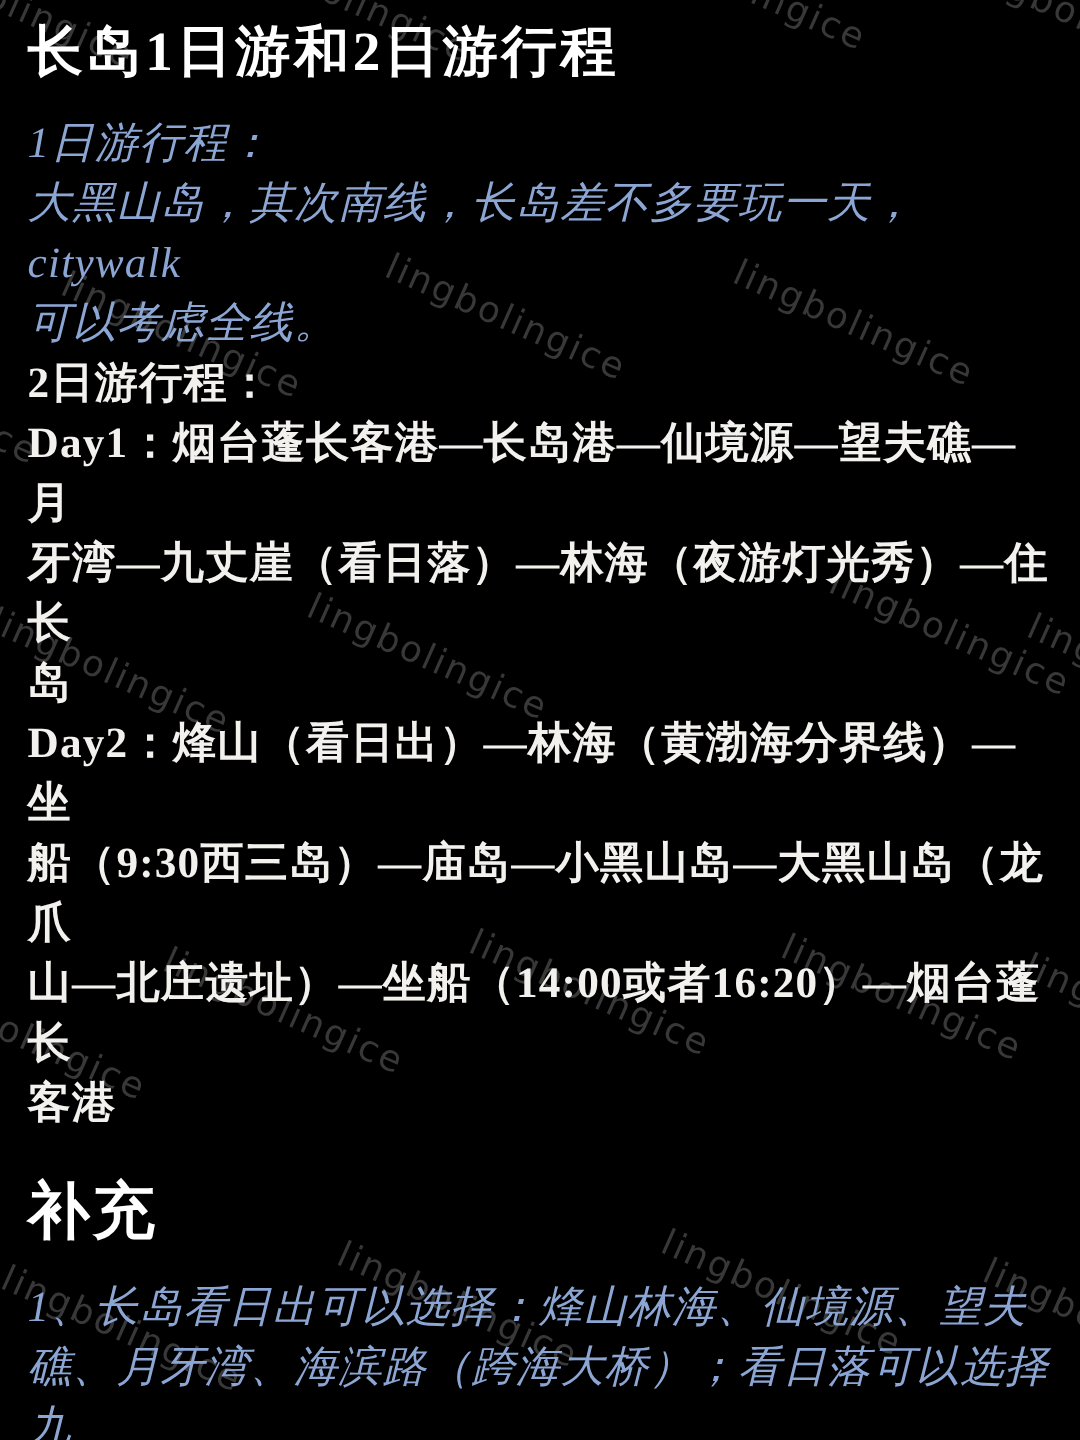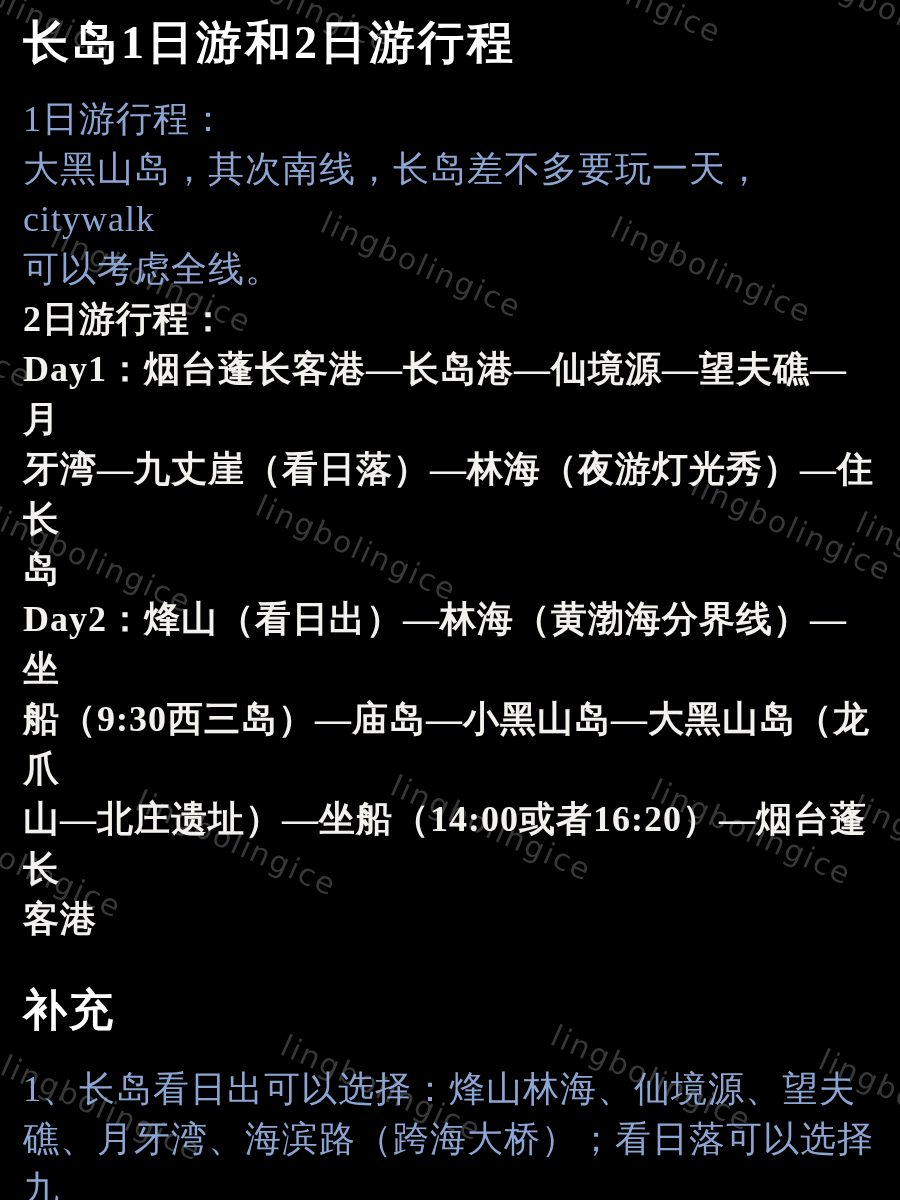--- a/index.html
+++ b/index.html
@@ -47,24 +47,24 @@
     line-height: 58px;
   }
   .para {
     margin: 0;
     font-size: 36px;
     line-height: 50px;
     letter-spacing: 1px;
     white-space: pre-line;
   }
   .para.white { color: var(--white-text, #f2f1ee); font-weight: bold; }
-  .para.blue  { color: var(--blue-text, #8ca6d4); }
+  .para.blue  { color: var(--blue-text, #8ca6d4); font-style: italic; }
   .supplement-heading {
     margin: 40px 0 26px 0;
-    font-size: 44px;
+    font-size: 52px;
     font-weight: 700;
     letter-spacing: 2px;
     color: var(--title-color, #ffffff);
     line-height: 54px;
   }
 </style>
 </head>
 <body style="background: rgb(0, 0, 0);">
 
 <div class="watermark-layer">

